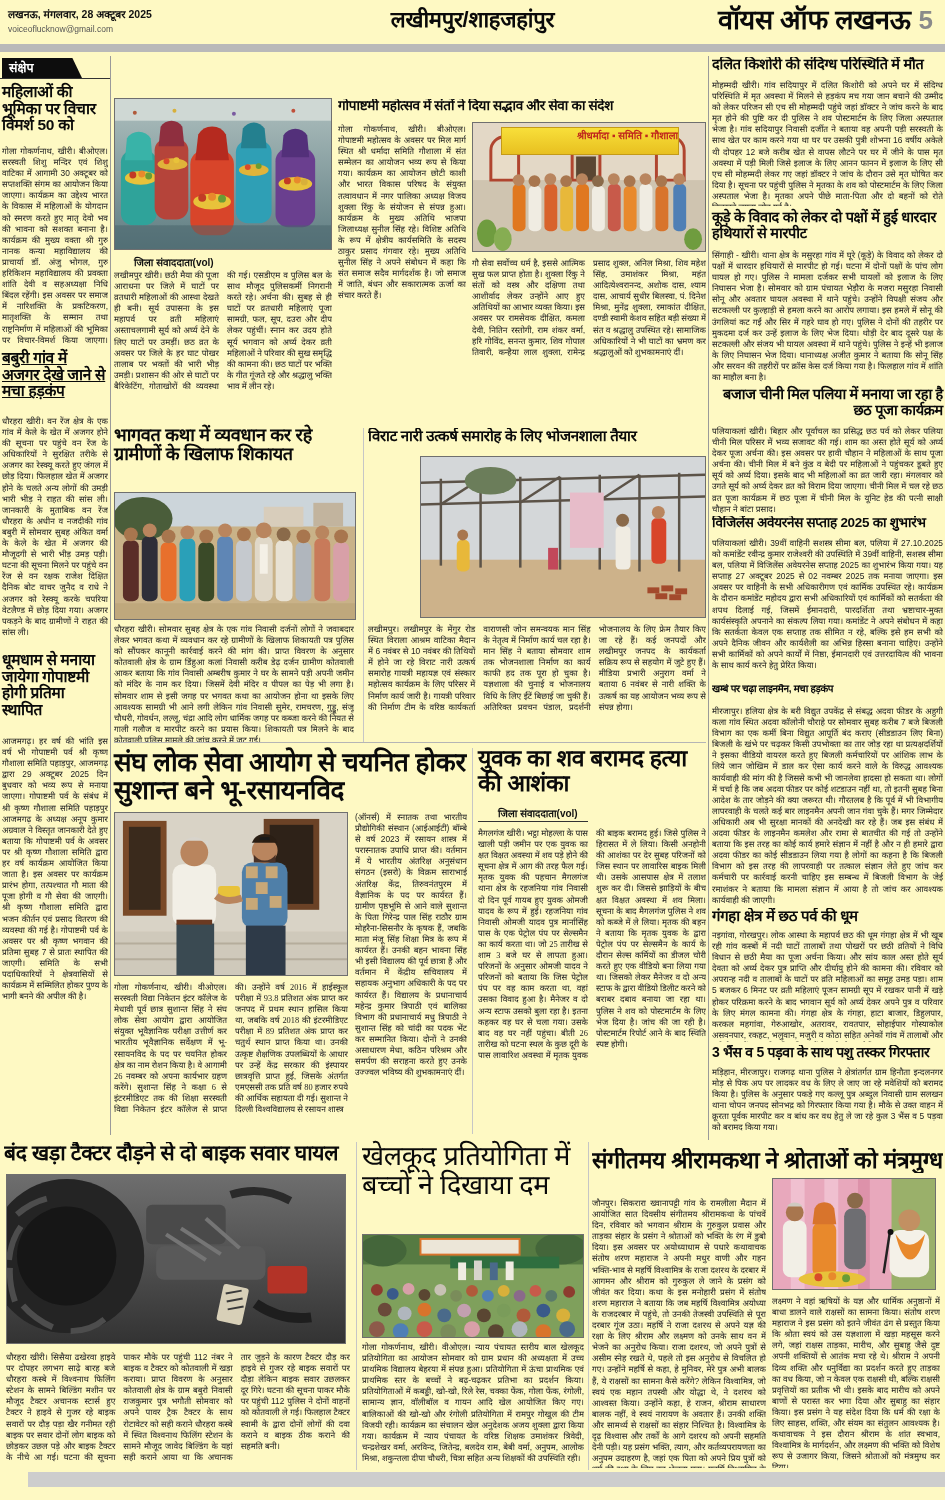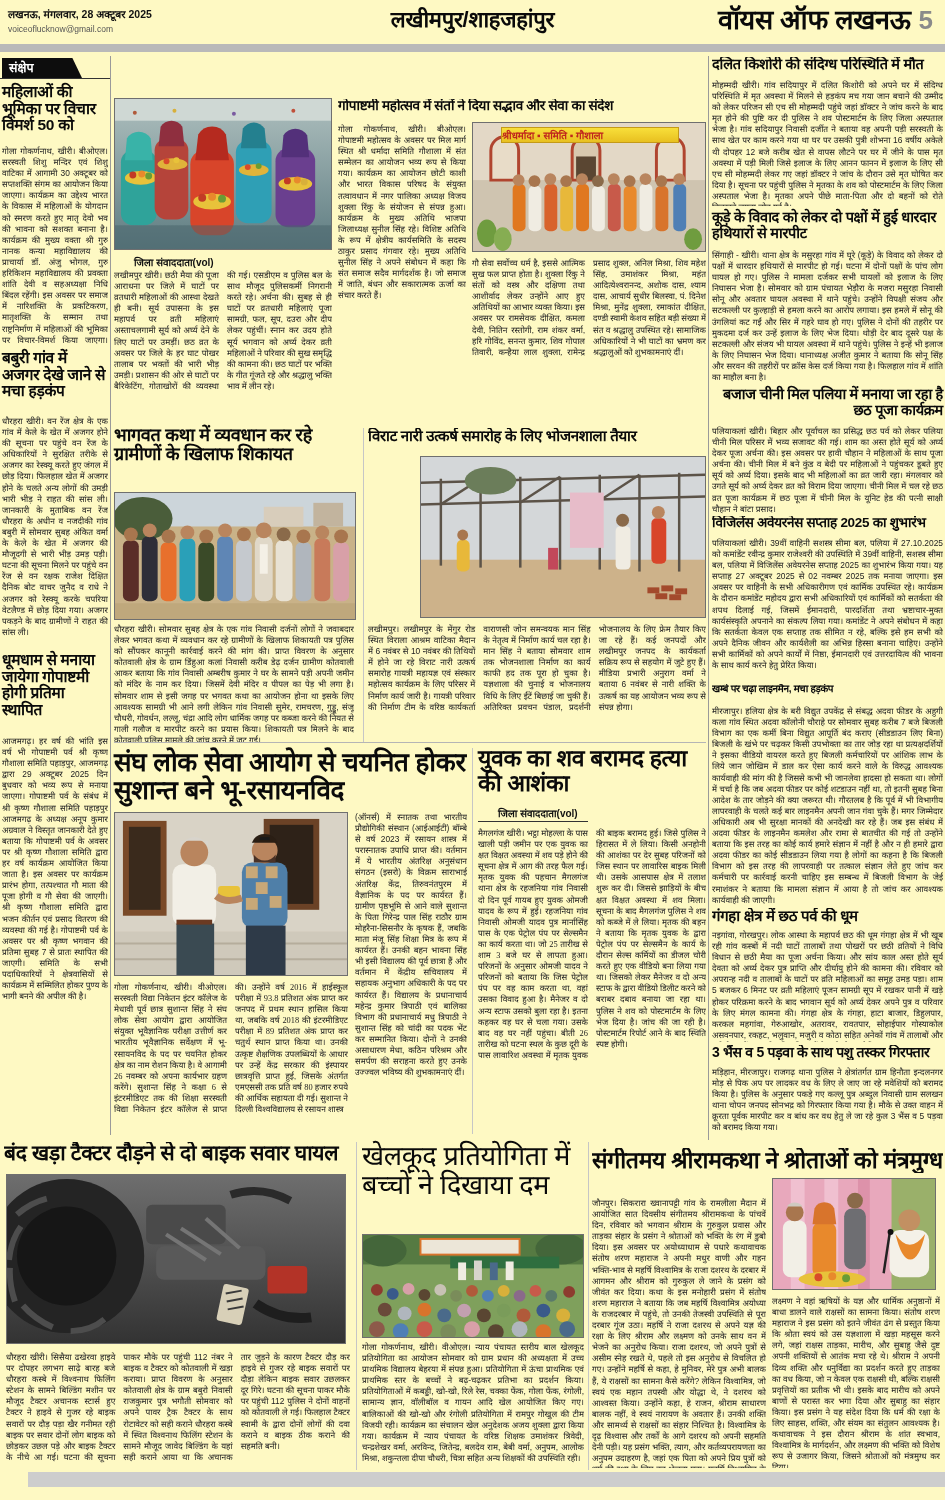--- a/index.html
+++ b/index.html
@@ -41,21 +41,21 @@
   <div class="abs hline" style="left:114px;top:742px;width:592px;background:#b5b5b5;"></div>
   <div class="abs vline" style="left:356px;top:1142px;height:328px;background:#c6c6c6;"></div>
   <div class="abs vline" style="left:588px;top:1142px;height:328px;background:#c6c6c6;"></div>
 
   <div class="abs" style="left:2px;top:58px;width:80px;height:20px;background:#0d0d0d;color:#fff;font-weight:bold;font-size:12.5px;line-height:20px;padding-left:7px;clip-path:polygon(0 0,88% 0,100% 100%,0 100%);">संक्षेप</div>
   <div class="abs hline" style="left:0;top:78px;width:110px;background:#333;"></div>
 
   <div class="abs head" style="left:2px;top:84px;width:106px;font-size:15.5px;">महिलाओं की भूमिका पर विचार विमर्श 50 को</div>
   <div class="abs body-txt clip" style="left:2px;top:146px;width:106px;height:198px;">गोला गोकर्णनाथ, खीरी। बीओएल। सरस्वती शिशु मन्दिर एवं शिशु वाटिका में आगामी 30 अक्टूबर को सप्तशक्ति संगम का आयोजन किया जाएगा। कार्यक्रम का उद्देश्य भारत के विकास में महिलाओं के योगदान को स्मरण करते हुए मातृ देवो भव की भावना को सशक्त बनाना है। कार्यक्रम की मुख्य वक्ता श्री गुरु नानक कन्या महाविद्यालय की प्राचार्या डॉ. अंजु भोगल, गुरु हरिकिशन महाविद्यालय की प्रवक्ता शांति देवी व सहअध्यक्षा निधि बिंदल रहेंगी। इस अवसर पर समाज में नारिशक्ति के प्रकटिकरण, मातृशक्ति के सम्मान तथा राष्ट्रनिर्माण में महिलाओं की भूमिका पर विचार-विमर्श किया जाएगा। कार्यक्रम का आयोजन विद्यालय प्रांगण में दोपहर 12.30 बजे से किया जाएगा।</div>
 
-  <div class="abs head" style="left:2px;top:350px;width:106px;font-size:15.5px;">बबुरी गांव में अजगर देखे जाने से मचा हड़कंप</div>
+  <div class="abs head" style="left:2px;top:350px;width:106px;font-size:15.5px;text-decoration:underline;">बबुरी गांव में अजगर देखे जाने से मचा हड़कंप</div>
   <div class="abs body-txt clip" style="left:2px;top:416px;width:106px;height:232px;">धौरहरा खीरी। वन रेंज क्षेत्र के एक गांव में केले के खेत में अजगर होने की सूचना पर पहुंचे वन रेंज के अधिकारियों ने सुरक्षित तरीके से अजगर का रेस्क्यू करते हुए जंगल में छोड़ दिया। फिलहाल खेत में अजगर होने के चलते अन्य लोगों की उमड़ी भारी भीड़ ने राहत की सांस ली। जानकारी के मुताबिक वन रेंज धौरहरा के अधीन व नजदीकी गांव बबुरी में सोमवार सुबह अंकित वर्मा के केले के खेत में अजगर की मौजूदगी से भारी भीड़ उमड़ पड़ी। घटना की सूचना मिलने पर पहुंचे वन रेंज से वन रक्षक राजेश दिक्षित दैनिक बोट वाचर जुनैद व राधे ने अजगर को रेस्क्यू करके चपरिया वेटलैण्ड में छोड़ दिया गया। अजगर पकड़ने के बाद ग्रामीणों ने राहत की सांस ली।</div>
 
   <div class="abs head" style="left:2px;top:652px;width:106px;font-size:15.5px;">धूमधाम से मनाया जायेगा गोपाष्टमी होगी प्रतिमा स्थापित</div>
   <div class="abs body-txt clip" style="left:2px;top:736px;width:106px;height:394px;">आजमगढ़। हर वर्ष की भांति इस वर्ष भी गोपाष्टमी पर्व श्री कृष्ण गौशाला समिति पहाड़पुर, आजमगढ़ द्वारा 29 अक्टूबर 2025 दिन बुधवार को भव्य रूप से मनाया जाएगा। गोपाष्टमी पर्व के संबंध में श्री कृष्ण गौशाला समिति पहाड़पुर आजमगढ़ के अध्यक्ष अनूप कुमार अग्रवाल ने विस्तृत जानकारी देते हुए बताया कि गोपाष्टमी पर्व के अवसर पर श्री कृष्ण गौशाला समिति द्वारा हर वर्ष कार्यक्रम आयोजित किया जाता है। इस अवसर पर कार्यक्रम प्रारंभ होगा, तत्पश्चात गौ माता की पूजा होगी व गौ सेवा की जाएगी। श्री कृष्ण गौशाला समिति द्वारा भजन कीर्तन एवं प्रसाद वितरण की व्यवस्था की गई है। गोपाष्टमी पर्व के अवसर पर श्री कृष्ण भगवान की प्रतिमा सुबह 7 से प्रातः स्थापित की जाएगी। समिति के सभी पदाधिकारियों ने क्षेत्रवासियों से कार्यक्रम में सम्मिलित होकर पुण्य के भागी बनने की अपील की है।</div>
 
 
   <div class="abs photo-frame" style="left:114px;top:98px;width:218px;height:152px;">
     <svg viewBox="0 0 218 152" preserveAspectRatio="none">
       <defs>
           <linearGradient id="wtr" x1="0" y1="0" x2="0" y2="1">
@@ -150,21 +150,21 @@
           <circle cx="174" cy="57" r="6" fill="#b9855e"></circle>
         <rect x="184" y="64" width="13" height="46" rx="5" fill="#d8742c"></rect>
           <circle cx="190" cy="59" r="6" fill="#a8764e"></circle>
         <rect x="202" y="62" width="13" height="48" rx="5" fill="#4f7fb5"></rect>
           <circle cx="208" cy="57" r="6" fill="#b9855e"></circle>
       </g>
       <ellipse cx="14" cy="112" rx="10" ry="14" fill="#6f9c3f"></ellipse>
       <ellipse cx="30" cy="118" rx="9" ry="12" fill="#86ad52"></ellipse>
       <ellipse cx="222" cy="118" rx="9" ry="11" fill="#6f9c3f"></ellipse>
     </svg>
-    <div class="abs" style="left:28px;top:4px;width:178px;height:16px;background:linear-gradient(#f8df3a,#e8c020);border:1px solid #c49a18;text-align:left;font-size:10px;font-weight:800;color:#c0261d;line-height:15px;white-space:nowrap;overflow:hidden;">श्रीधर्मादा ▪ समिति ▪ गौशाला</div>
+    <div class="abs" style="left:28px;top:4px;width:178px;height:28px;background:linear-gradient(#f8df3a,#e8c020);border:1px solid #c49a18;text-align:right;font-size:10px;font-weight:800;color:#c0261d;line-height:15px;white-space:nowrap;overflow:hidden;">श्रीधर्मादा ▪ समिति ▪ गौशाला</div>
   </div>
 
   <div class="abs body-txt clip cols2" style="left:472px;top:258px;width:234px;height:162px;">गौ सेवा सर्वोच्च धर्म है, इससे आत्मिक सुख फल प्राप्त होता है। शुक्ला रिंकु ने संतों को वस्त्र और दक्षिणा तथा आशीर्वाद लेकर उन्होंने आए हुए अतिथियों का आभार व्यक्त किया। इस अवसर पर रामसेवक दीक्षित, कमला देवी, नितिन रस्तोगी, राम शंकर वर्मा, हरि गोविंद, सनन्त कुमार, शिव गोपाल तिवारी, कन्हैया लाल शुक्ला, रामेन्द्र प्रसाद शुक्ल, अनिल मिश्रा, शिव महेश सिंह, उमाशंकर मिश्रा, महंत आदित्येश्वरानन्द, अशोक दास, श्याम दास, आचार्य सुधीर बिलस्वा, पं. दिनेश मिश्रा, मुनेंद्र शुक्ला, रमाकांत दीक्षित, दण्डी स्वामी केशव सहित बड़ी संख्या में संत व श्रद्धालु उपस्थित रहे। सामाजिक अधिकारियों ने भी घाटों का भ्रमण कर श्रद्धालुओं को शुभकामनाएं दीं।</div>
   <div class="abs body-txt clip cols2" style="left:114px;top:270px;width:218px;height:150px;">लखीमपुर खीरी। छठी मैया की पूजा आराधना पर जिले में घाटों पर व्रतधारी महिलाओं की आस्था देखते ही बनी। सूर्य उपासना के इस महापर्व पर व्रती महिलाएं अस्ताचलगामी सूर्य को अर्घ्य देने के लिए घाटों पर उमड़ीं। छठ व्रत के अवसर पर जिले के हर घाट पोखर तालाब पर भक्तों की भारी भीड़ उमड़ी। प्रशासन की ओर से घाटों पर बैरिकेटिंग, गोताखोरों की व्यवस्था की गई। एसडीएम व पुलिस बल के साथ मौजूद पुलिसकर्मी निगरानी करते रहे। अर्चना की। सुबह से ही घाटों पर व्रतधारी महिलाएं पूजा सामग्री, फल, सूप, दउरा और दीप लेकर पहुंचीं। स्नान कर उदय होते सूर्य भगवान को अर्घ्य देकर व्रती महिलाओं ने परिवार की सुख समृद्धि की कामना की। छठ घाटों पर भक्ति के गीत गूंजते रहे और श्रद्धालु भक्ति भाव में लीन रहे।</div>
 
   <div class="abs head" style="left:114px;top:426px;width:248px;font-size:18px;">भागवत कथा में व्यवधान कर रहे ग्रामीणों के खिलाफ शिकायत</div>
   <div class="abs photo-frame" style="left:114px;top:492px;width:242px;height:128px;">
     <svg viewBox="0 0 242 128" preserveAspectRatio="none">
       <rect width="242" height="128" fill="#c9b288"></rect>
       <rect width="242" height="34" fill="#ccd5da"></rect>

